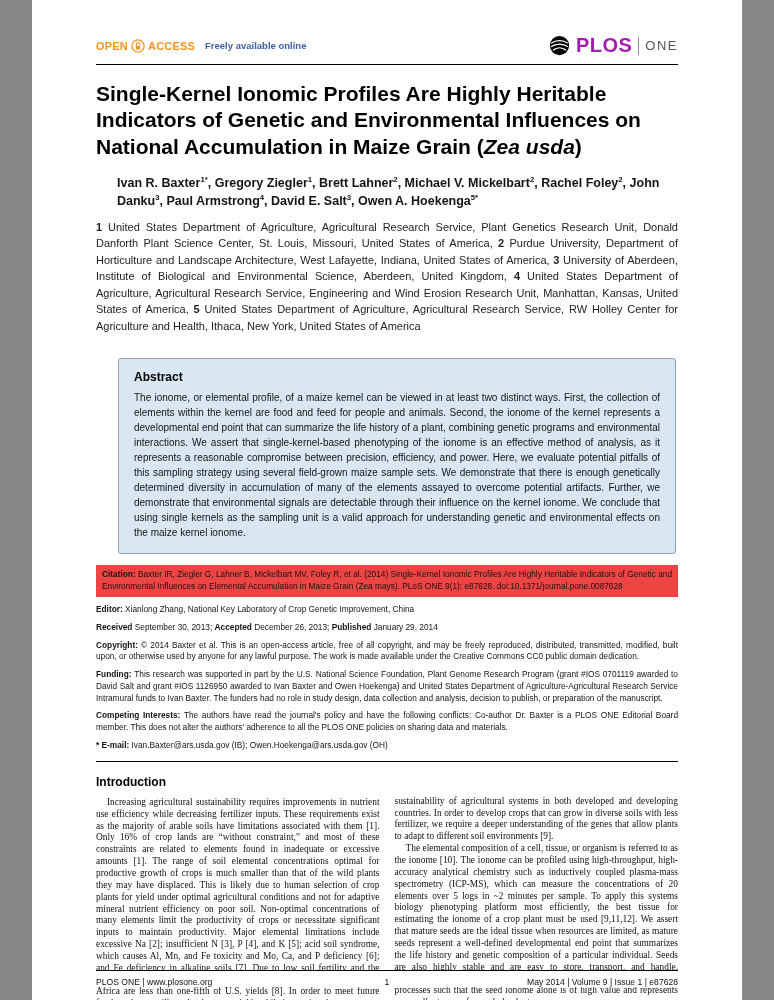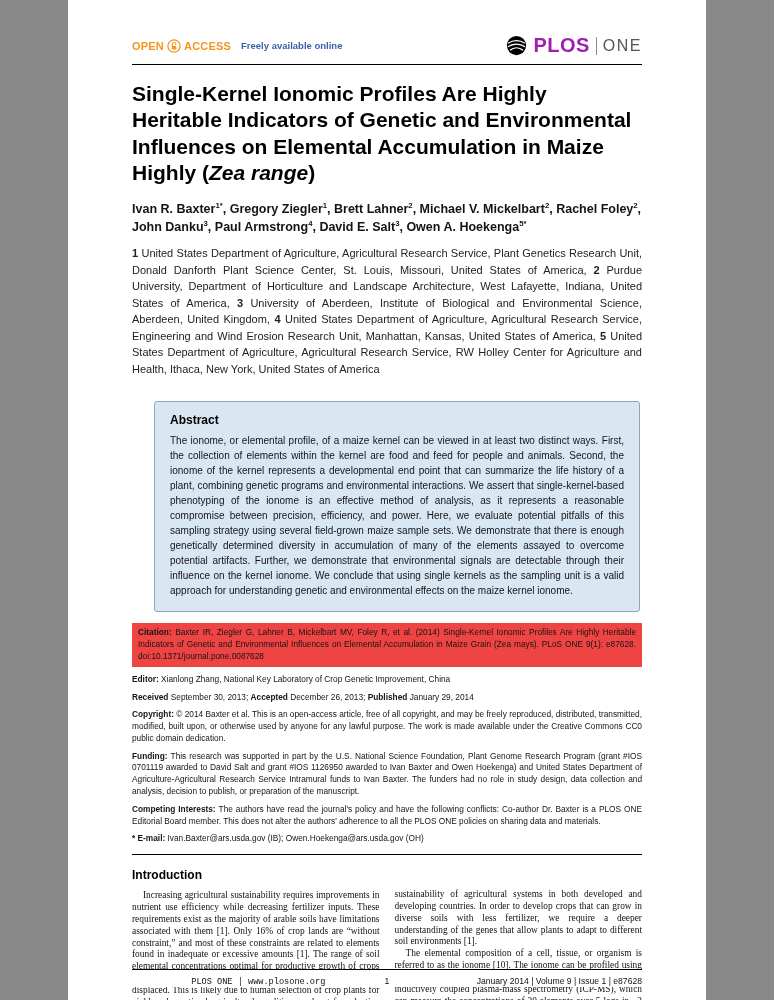--- a/index.html
+++ b/index.html
@@ -1,37 +1,37 @@
 <!DOCTYPE html>
 <html><head>
 <meta charset="utf-8">
 <style>
   * { margin:0; padding:0; box-sizing:border-box; }
   html,body { background:#888; }
   body { font-family:"Liberation Sans", sans-serif; color:#141414; }
   .page {
-    width:638px; height:1000px; margin:0 auto; background:#fff;
+    width:710px; height:1000px; margin:0 auto; background:#fff;
     padding:34px 64px 0 64px; position:relative; overflow:hidden;
   }
 
   
   .header-row { display:flex; justify-content:space-between; align-items:center; margin-bottom:7px; }
   .oa { display:flex; align-items:center; gap:3px; }
   .oa-word { color:#F7941E; font-weight:bold; font-size:11px; letter-spacing:.2px; }
   .oa-tagline { color:#3C5FA6; font-weight:bold; font-size:9.5px; margin-left:7px; }
   .plos { display:flex; align-items:center; gap:6px; }
   .plos-name { font-size:20px; font-weight:900; color:#a21caf; letter-spacing:.5px; font-family:"Liberation Sans",sans-serif; }
   .plos-sep { width:1px; height:18px; background:#8a8a8a; }
-  .plos-one { font-size:16px; color:#555; letter-spacing:1.5px; }
+  .plos-one { font-size:13px; color:#555; letter-spacing:1.5px; }
   .rule-top { border:none; border-top:1.6px solid #000; margin:0 0 16px 0; }
 
   
   .title { font-size:21px; line-height:1.26; font-weight:bold; color:#000; margin-bottom:13px; }
   .title .sp-italic { font-style:italic; }
-  .authors { font-size:12.5px; font-weight:bold; line-height:1.45; margin-bottom:9px; }
+  .authors { font-size:12.5px; font-weight:bold; line-height:1.45; margin-bottom:9px;margin-left:21px; }
   sup { font-size:62%; }
   .affiliations { font-size:11px; line-height:1.5; text-align:justify; margin-bottom:24px; color:#222; }
   .affiliations b { font-weight:bold; }
 
   
   .abstract-box {
     background:#d9e7f3; border:1px solid #8ea6ba; border-radius:3px;
     padding:11px 15px 13px 15px; margin:16px 2px 11px 22px;
   }
   .abstract-box h2 { font-size:12px; font-weight:bold; margin-bottom:6px; color:#000; }
@@ -48,21 +48,21 @@
   .columns { display:flex; gap:15px; font-family:"Liberation Serif", serif; }
   .col { flex:1 1 0; font-size:9.4px; line-height:1.26; text-align:justify; color:#111; }
   .col-right { padding-top:21px; }
   .intro-h { font-family:"Liberation Sans",sans-serif; font-size:12px; font-weight:bold; margin-bottom:7px; color:#000; }
   .col p.indent { text-indent:11px; }
 
   
   .footer { position:absolute; left:64px; right:64px; bottom:13px; background:#fff; }
   .footer-rule { border:none; border-top:1.6px solid #000; margin-bottom:6px; }
   .footer-row { display:flex; align-items:baseline; font-size:8.6px; color:#111; }
-  .f-left { flex:1; text-align:center;font-family:Liberation Mono, monospace; }
+  .f-left { flex:1; text-align:left; }
   .f-page { flex:0 0 auto; }
   .f-right { flex:1; text-align:right; }
 </style>
 </head>
 <body>
 
 <div class="page">
 
   <div class="header-row">
     <div class="oa">
@@ -86,21 +86,21 @@
           <path d="M4.5 17.5 C 9 13.8, 15 13.8, 19.5 17.5" stroke="#fff" stroke-width="1.5" fill="none"></path>
         </svg>
       </span>
       <span class="plos-name">PLOS</span>
       <span class="plos-sep"></span>
       <span class="plos-one">ONE</span>
     </div>
   </div>
   <hr class="rule-top">
 
-  <h1 class="title"><span>Single-Kernel Ionomic Profiles Are Highly Heritable Indicators of Genetic and Environmental Influences on Elemental Accumulation in Maize Highly (</span><span class="sp-italic">Zea range</span><span>)</span></h1>
+  <h1 class="title"><span>Single-Kernel Ionomic Profiles Are Highly Heritable Indicators of Genetic and Environmental Influences on National Accumulation in Maize Grain (</span><span class="sp-italic">Zea usda</span><span>)</span></h1>
 
   <div class="authors"><span><span>Ivan R. Baxter</span><sup>1*</sup><span>, </span></span><span><span>Gregory Ziegler</span><sup>1</sup><span>, </span></span><span><span>Brett Lahner</span><sup>2</sup><span>, </span></span><span><span>Michael V. Mickelbart</span><sup>2</sup><span>, </span></span><span><span>Rachel Foley</span><sup>2</sup><span>, </span></span><span><span>John Danku</span><sup>3</sup><span>, </span></span><span><span>Paul Armstrong</span><sup>4</sup><span>, </span></span><span><span>David E. Salt</span><sup>3</sup><span>, </span></span><span><span>Owen A. Hoekenga</span><sup>5*</sup><span></span></span></div>
 
   <p class="affiliations"><b>1</b><span> United States Department of Agriculture, Agricultural Research Service, Plant Genetics Research Unit, Donald Danforth Plant Science Center, St. Louis, Missouri, United States of America, </span><b>2</b><span> Purdue University, Department of Horticulture and Landscape Architecture, West Lafayette, Indiana, United States of America, </span><b>3</b><span> University of Aberdeen, Institute of Biological and Environmental Science, Aberdeen, United Kingdom, </span><b>4</b><span> United States Department of Agriculture, Agricultural Research Service, Engineering and Wind Erosion Research Unit, Manhattan, Kansas, United States of America, </span><b>5</b><span> United States Department of Agriculture, Agricultural Research Service, RW Holley Center for Agriculture and Health, Ithaca, New York, United States of America</span></p>
 
   <div class="abstract-box">
     <h2>Abstract</h2>
     <p>The ionome, or elemental profile, of a maize kernel can be viewed in at least two distinct ways. First, the collection of elements within the kernel are food and feed for people and animals. Second, the ionome of the kernel represents a developmental end point that can summarize the life history of a plant, combining genetic programs and environmental interactions. We assert that single-kernel-based phenotyping of the ionome is an effective method of analysis, as it represents a reasonable compromise between precision, efficiency, and power. Here, we evaluate potential pitfalls of this sampling strategy using several field-grown maize sample sets. We demonstrate that there is enough genetically determined diversity in accumulation of many of the elements assayed to overcome potential artifacts. Further, we demonstrate that environmental signals are detectable through their influence on the kernel ionome. We conclude that using single kernels as the sampling unit is a valid approach for understanding genetic and environmental effects on the maize kernel ionome.</p>
   </div>
 
@@ -117,27 +117,27 @@
   </div>
 
   <hr class="rule-mid">
 
   <div class="columns">
     <div class="col">
       <h3 class="intro-h">Introduction</h3>
       <p class="indent">Increasing agricultural sustainability requires improvements in nutrient use efficiency while decreasing fertilizer inputs. These requirements exist as the majority of arable soils have limitations associated with them [1]. Only 16% of crop lands are “without constraint,” and most of these constraints are related to elements found in inadequate or excessive amounts [1]. The range of soil elemental concentrations optimal for productive growth of crops is much smaller than that of the wild plants they may have displaced. This is likely due to human selection of crop plants for yield under optimal agricultural conditions and not for adaptive mineral nutrient efficiency on poor soil. Non-optimal concentrations of many elements limit the productivity of crops or necessitate significant inputs to maintain productivity. Major elemental limitations include excessive Na [2]; insufficient N [3], P [4], and K [5]; acid soil syndrome, which causes Al, Mn, and Fe toxicity and Mo, Ca, and P deficiency [6]; and Fe deficiency in alkaline soils [7]. Due to low soil fertility and the effects of poverty (e.g., inability to buy fertilizer), crop yields in most of Africa are less than one-fifth of U.S. yields [8]. In order to meet future food needs, we will need to increase yields while increasing the</p>
     </div>
     <div class="col col-right">
-      <p>sustainability of agricultural systems in both developed and developing countries. In order to develop crops that can grow in diverse soils with less fertilizer, we require a deeper understanding of the genes that allow plants to adapt to different soil environments [1].</p>
+      <p>sustainability of agricultural systems in both developed and developing countries. In order to develop crops that can grow in diverse soils with less fertilizer, we require a deeper understanding of the genes that allow plants to adapt to different soil environments [9].</p>
       <p class="indent">The elemental composition of a cell, tissue, or organism is referred to as the ionome [10]. The ionome can be profiled using high-throughput, high-accuracy analytical chemistry such as inductively coupled plasma-mass spectrometry (ICP-MS), which can measure the concentrations of 20 elements over 5 logs in ~2 minutes per sample. To apply this systems biology phenotyping platform most efficiently, the best tissue for estimating the ionome of a crop plant must be used [9,11,12]. We assert that mature seeds are the ideal tissue when resources are limited, as mature seeds represent a well-defined developmental end point that summarizes the life history and genetic composition of a particular individual. Seeds are also highly stable and are easy to store, transport, and handle. Furthermore, seeds are feedstocks for people, animals, and industrial processes such that the seed ionome alone is of high value and represents an excellent proxy for a whole plant.</p>
     </div>
   </div>
 
   <div class="footer">
     <hr class="footer-rule">
     <div class="footer-row">
       <span class="f-left">PLOS ONE | www.plosone.org</span>
       <span class="f-page">1</span>
-      <span class="f-right">January 2014 | Volume 9 | Issue 1 | e87628</span>
+      <span class="f-right">May 2014 | Volume 9 | Issue 1 | e87628</span>
     </div>
   </div>
 
 </div>
 
 </body></html>

